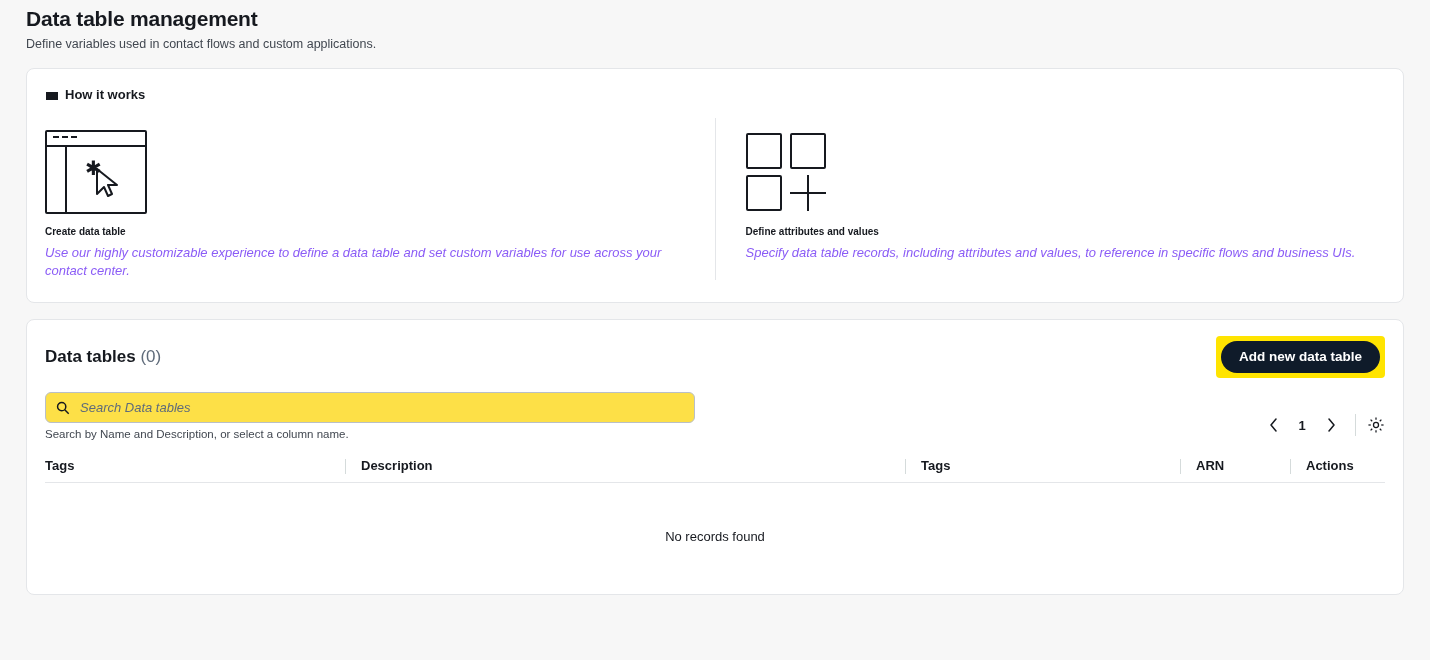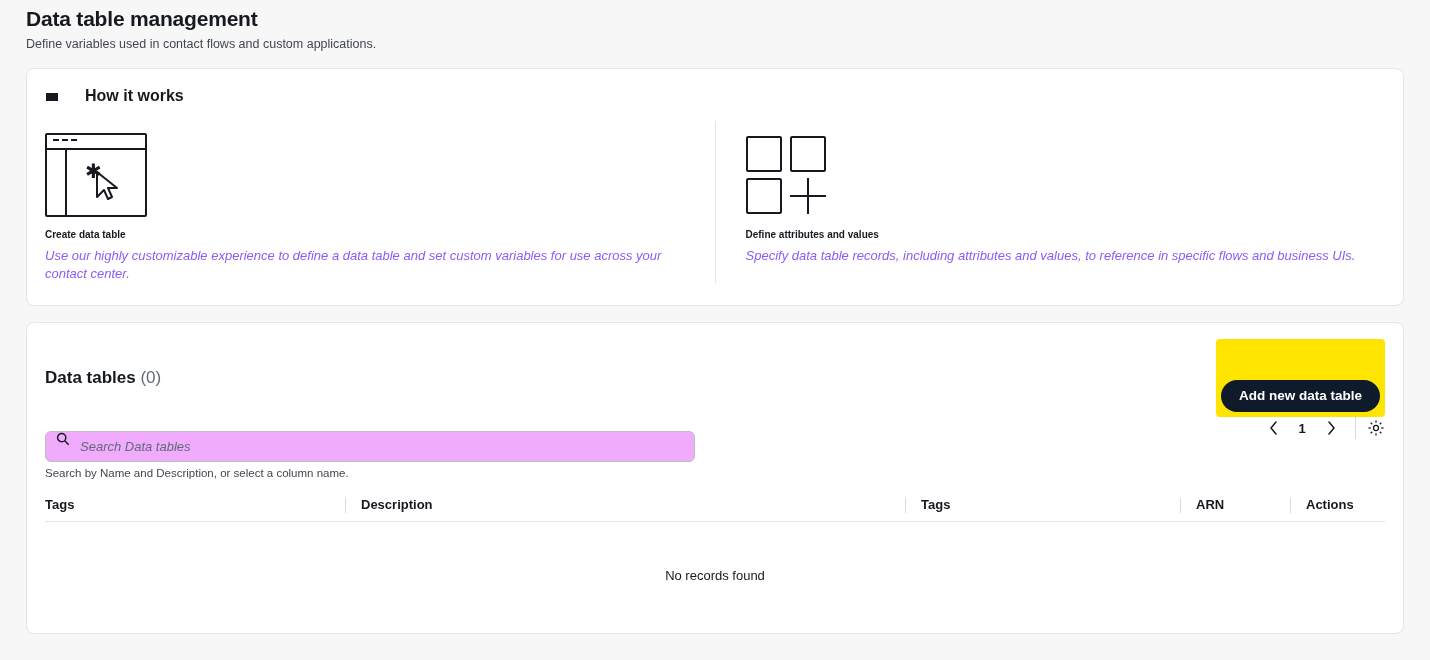--- a/index.html
+++ b/index.html
@@ -42,22 +42,22 @@
     border: 1px solid #e4e6e9;
     border-radius: 8px;
     margin-top: 16px;
   }
 
   
   .hiw { padding: 18px 18px 22px 18px; }
   .hiw-head {
     display: flex;
     align-items: center;
-    gap: 26px;
-    font-size: 16px;
+    gap: 6px;
+    font-size: 13px;
     font-weight: bold;
   }
   .caret {
     width: 0; height: 0;
     border-left: 6px solid #16191f;
     border-right: 6px solid #16191f;
     border-top: 8px solid #16191f;
     border-bottom: 0;
     display: inline-block;
     position: relative;
@@ -173,32 +173,32 @@
     background: #0f1b2a;
     color: #ffffff;
     border: none;
     border-radius: 16px;
     font-family: "Liberation Sans", sans-serif;
     font-size: 13.5px;
     font-weight: bold;
     padding: 8px 18px;
     cursor: pointer;
     line-height: 16px;
-    margin-top: 36px;
   }
 
   .search-row { margin-top: 14px; }
   .search-box {
     width: 650px;
     height: 31px;
     border: 1px solid #b9bfc7;
     border-radius: 6px;
     display: flex;
+    align-items: center;
     padding: 0 10px;
-    background: #f0abfc;
+    background: #fde047;
   }
   .search-box input {
     border: none;
     outline: none;
     flex: 1;
     font-family: "Liberation Sans", sans-serif;
     font-size: 13px;
     font-style: italic;
     color: #5f6b7a;
     background: transparent;

